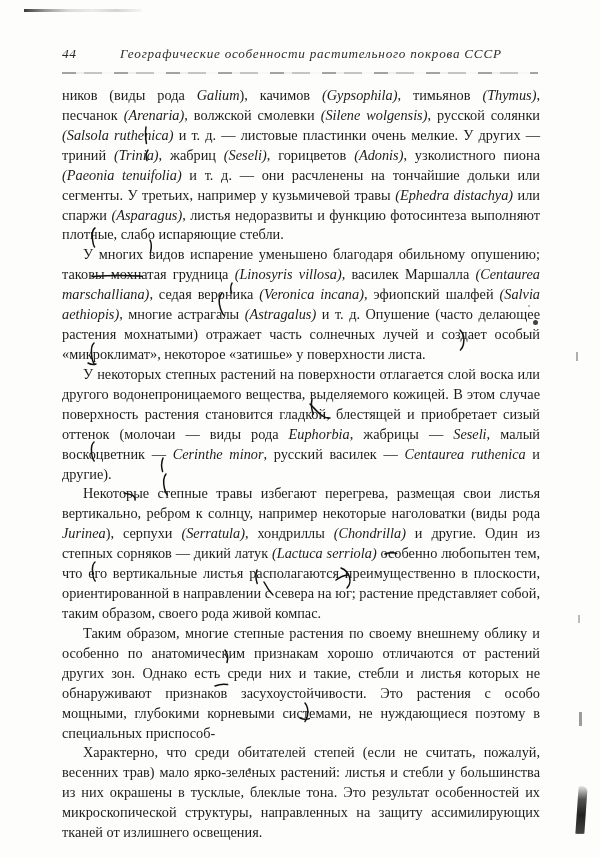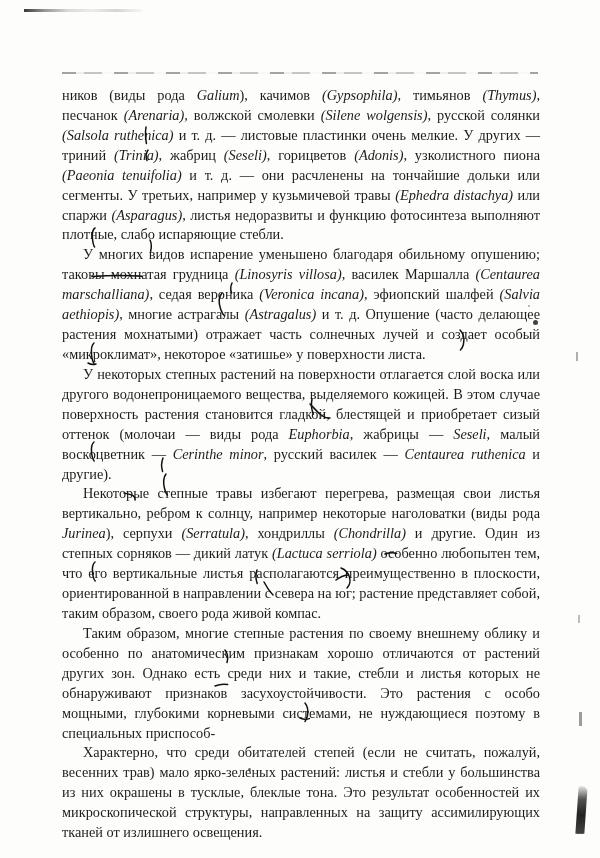--- a/index.html
+++ b/index.html
@@ -190,20 +190,24 @@
 
   <div class="scan-smudge-top"></div>
   <div class="scan-blot-bottom"></div>
   <div class="scan-tick-right-a"></div>
   <div class="scan-tick-right-b"></div>
   <div class="scan-tick-right-c"></div>
   <div class="scan-dot-mid"></div>
   <div class="scan-dot-right"></div>
   <div class="scan-dot-right2"></div>
 
+  <div class="running-head">
+    <span class="folio">44</span>
+    <span class="head-title">Географические особенности растительного покрова СССР</span>
+  </div>
   <div class="head-rule"></div>
 
   <div class="body-text">
     <p class="para">ников (виды рода <i>Galium</i>), качимов <i>(Gypsophila)</i>, тимьянов <i>(Thymus)</i>, песчанок <i>(Arenaria)</i>, волжской смолевки <i>(Silene wolgensis)</i>, русской солянки <i>(Salsola ruthenica)</i> и т. д. — листовые пластинки очень мелкие. У других — триний <i>(Trinia)</i>, жабриц <i>(Seseli)</i>, горицветов <i>(Adonis)</i>, узколистного пиона <i>(Paeonia tenuifolia)</i> и т. д. — они расчленены на тончайшие дольки или сегменты. У третьих, например у кузьмичевой травы <i>(Ephedra distachya)</i> или спаржи <i>(Asparagus)</i>, листья недоразвиты и функцию фотосинтеза выполняют плотные, слабо испаряющие стебли.</p>
     <p class="para indent">У многих видов испарение уменьшено благодаря обильному опушению; таковы мохнатая грудница <i>(Linosyris villosa)</i>, василек Маршалла <i>(Centaurea marschalliana)</i>, седая вероника <i>(Veronica incana)</i>, эфиопский шалфей <i>(Salvia aethiopis)</i>, многие астрагалы <i>(Astragalus)</i> и т. д. Опушение (часто делающее растения мохнатыми) отражает часть солнечных лучей и создает особый «микроклимат», некоторое «затишье» у поверхности листа.</p>
     <p class="para indent">У некоторых степных растений на поверхности отлагается слой воска или другого водонепроницаемого вещества, выделяемого кожицей. В этом случае поверхность растения становится гладкой, блестящей и приобретает сизый оттенок (молочаи — виды рода <i>Euphorbia</i>, жабрицы — <i>Seseli</i>, малый воскоцветник — <i>Cerinthe minor</i>, русский василек — <i>Centaurea ruthenica</i> и другие).</p>
     <p class="para indent">Некоторые степные травы избегают перегрева, размещая свои листья вертикально, ребром к солнцу, например некоторые наголоватки (виды рода <i>Jurinea</i>), серпухи <i>(Serratula)</i>, хондриллы <i>(Chondrilla)</i> и другие. Один из степных сорняков — дикий латук <i>(Lactuca serriola)</i> особенно любопытен тем, что его вертикальные листья располагаются преимущественно в плоскости, ориентированной в направлении с севера на юг; растение представляет собой, таким образом, своего рода живой компас.</p>
     <p class="para indent">Таким образом, многие степные растения по своему внешнему облику и особенно по анатомическим признакам хорошо отличаются от растений других зон. Однако есть среди них и такие, стебли и листья которых не обнаруживают признаков засухоустойчивости. Это растения с особо мощными, глубокими корневыми системами, не нуждающиеся поэтому в специальных приспособ-</p>
     <p class="para indent">Характерно, что среди обитателей степей (если не считать, пожалуй, весенних трав) мало ярко-зеленых растений: листья и стебли у большинства из них окрашены в тусклые, блеклые тона. Это результат особенностей их микроскопической структуры, направленных на защиту ассимилирующих тканей от излишнего освещения.</p>
   </div>

